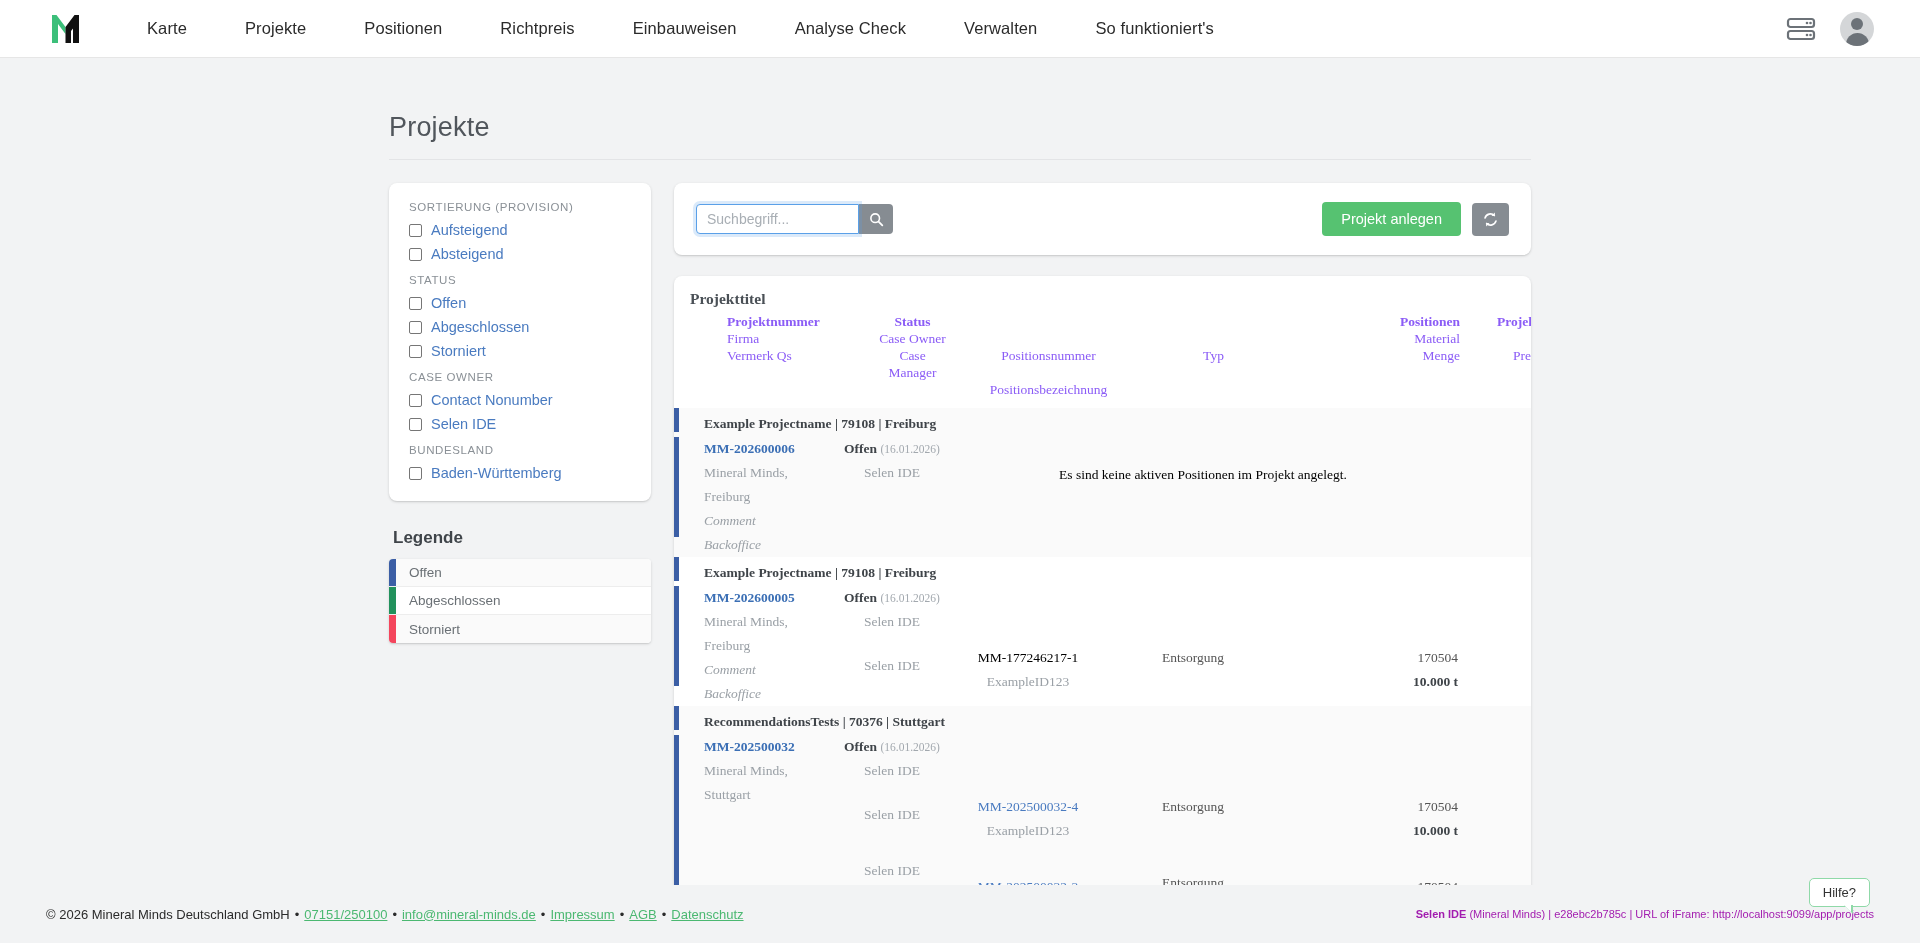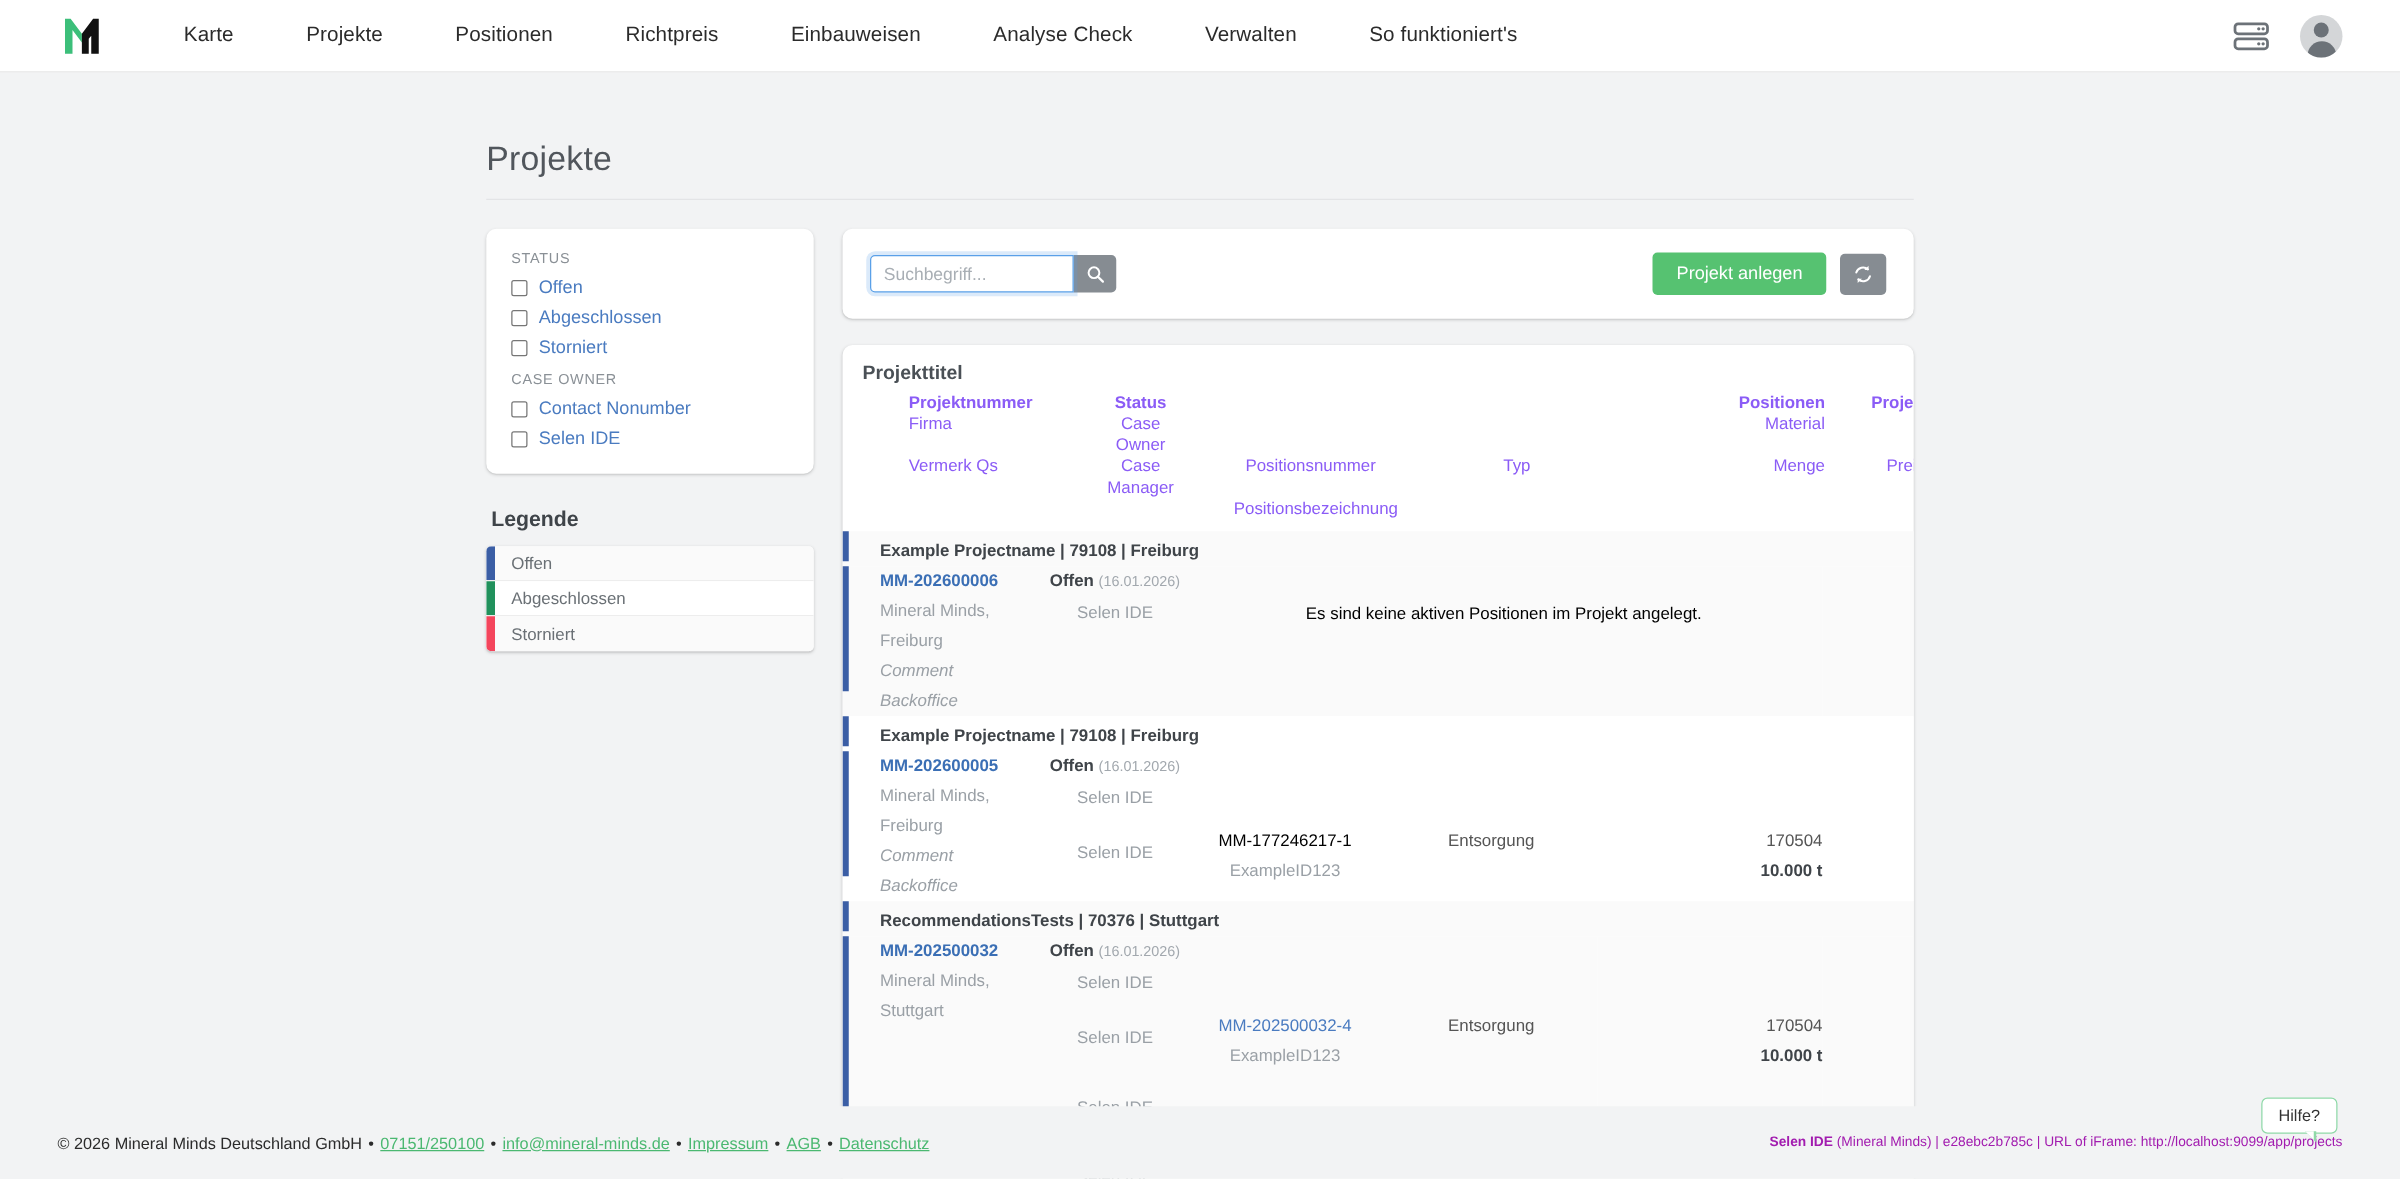--- a/index.html
+++ b/index.html
@@ -137,21 +137,21 @@
 
   tbody tr.group-title td { padding: 0; }
   .grp-title-box {
     font-size: 13.5px; font-weight: 700; color: #3f4449;
     padding: 8px 0 5px 16px; background: #fafafa;
   }
   .strip-cell { padding: 0; }
   .strip-in { width: 5px; height: 100%; min-height: 18px; }
   .strip-blue  { background: #3b5ea5; }
 
-  td { vertical-align: top; padding: 0; }
+  td { vertical-align: top; padding: 0; font-family: Liberation Serif, serif; }
   .cell { font-size: 13.5px; line-height: 20px; padding: 2px 0; }
   .pad-l { padding-left: 16px; }
   .lnk { color: #3b6fb5; cursor: pointer; font-weight: 700; }
   .lnk-sm { color: #4a7bc0; cursor: pointer; font-weight: 400; }
   .muted { color: #9aa0a6; }
   .muted-i { color: #9aa0a6; font-style: italic; }
   .dark-b { color: #3f4449; font-weight: 700; }
   .empty-msg { font-size: 13.5px; color: #000000; text-align: center; padding: 30px 0 12px 0; }
   .st-date { color: #a2a8ae; font-size: 11.5px; }
 
@@ -225,20 +225,31 @@
   <div class="content-wrap">
 
     <div class="page-title">Projekte</div>
 
     <div class="layout">
 
       <div class="left-col">
 
         <div class="card filter-card">
 
+          <div class="filter-group">
+            <div class="filter-title">SORTIERUNG (PROVISION)</div>
+            <div class="filter-row">
+              <div class="cbx"></div>
+              <div class="filter-label">Aufsteigend</div>
+            </div>
+            <div class="filter-row">
+              <div class="cbx"></div>
+              <div class="filter-label">Absteigend</div>
+            </div>
+          </div>
 
           <div class="filter-group">
             <div class="filter-title">STATUS</div>
             <div class="filter-row">
               <div class="cbx"></div>
               <div class="filter-label">Offen</div>
             </div>
             <div class="filter-row">
               <div class="cbx"></div>
               <div class="filter-label">Abgeschlossen</div>
@@ -254,20 +265,27 @@
             <div class="filter-row">
               <div class="cbx"></div>
               <div class="filter-label">Contact Nonumber</div>
             </div>
             <div class="filter-row">
               <div class="cbx"></div>
               <div class="filter-label">Selen IDE</div>
             </div>
           </div>
 
+          <div class="filter-group">
+            <div class="filter-title">BUNDESLAND</div>
+            <div class="filter-row">
+              <div class="cbx"></div>
+              <div class="filter-label">Baden-Württemberg</div>
+            </div>
+          </div>
 
         </div>
 
         <div class="legend-head">Legende</div>
         <div class="card legend-card">
           <div class="legend-item">
             <div class="legend-swatch" style="background:#3b5ea5"></div>
             <div class="legend-text">Offen</div>
           </div>
           <div class="legend-item">

